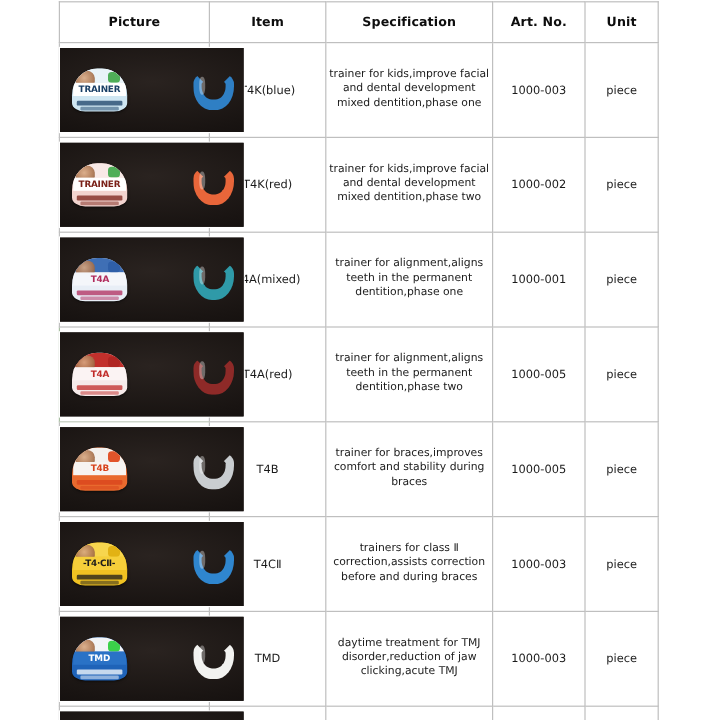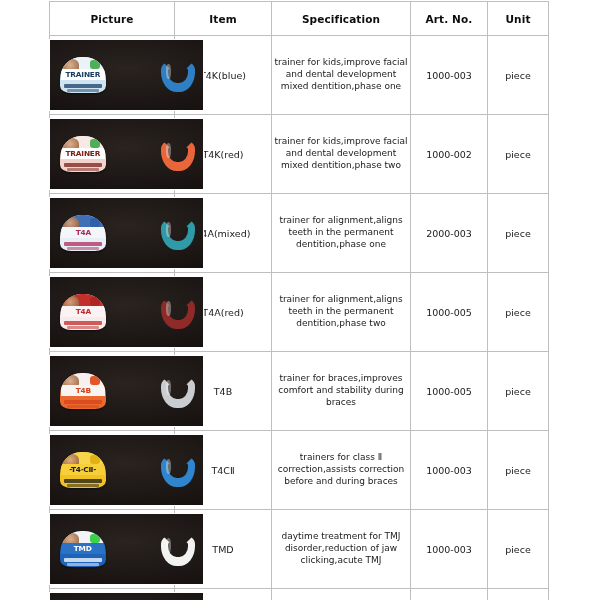--- a/index.html
+++ b/index.html
@@ -282,21 +282,21 @@
                 <div class="case-sub2" style="background: rgb(176, 42, 91);"></div>
               </div>
               <div class="guard">
                 <div class="u-outer" style="border-color: transparent rgb(47, 154, 168) rgb(47, 154, 168);"></div>
                 <div class="u-gloss"></div>
               </div>
             </div>
           </td>
           <td class="item-cell">T4A(mixed)</td>
           <td class="spec-cell">trainer for alignment,aligns teeth in the permanent dentition,phase one</td>
-          <td class="art-cell">2000-003</td>
+          <td class="art-cell">1000-001</td>
           <td class="unit-cell">piece</td>
         </tr>
         <tr class="product-row">
           <td class="pic-cell is-highlighted">
             <div class="photo">
               <div class="case" style="background: rgb(246, 234, 234);">
                 <div class="case-top" style="background: rgb(194, 48, 44);"></div>
                 <div class="case-face"></div>
                 <div class="case-badge" style="background: rgb(176, 37, 34);"></div>
                 <div class="case-band" style="background: rgb(251, 243, 243);">

